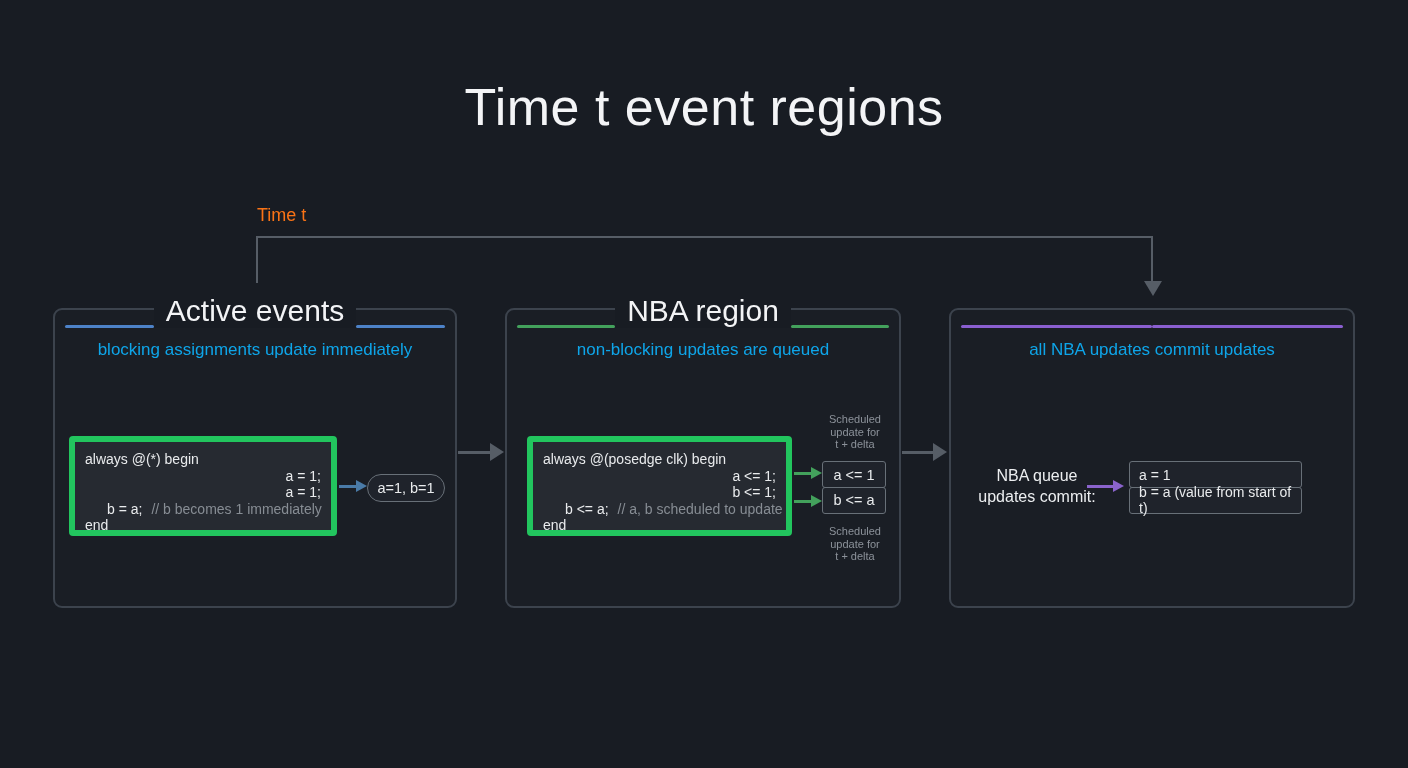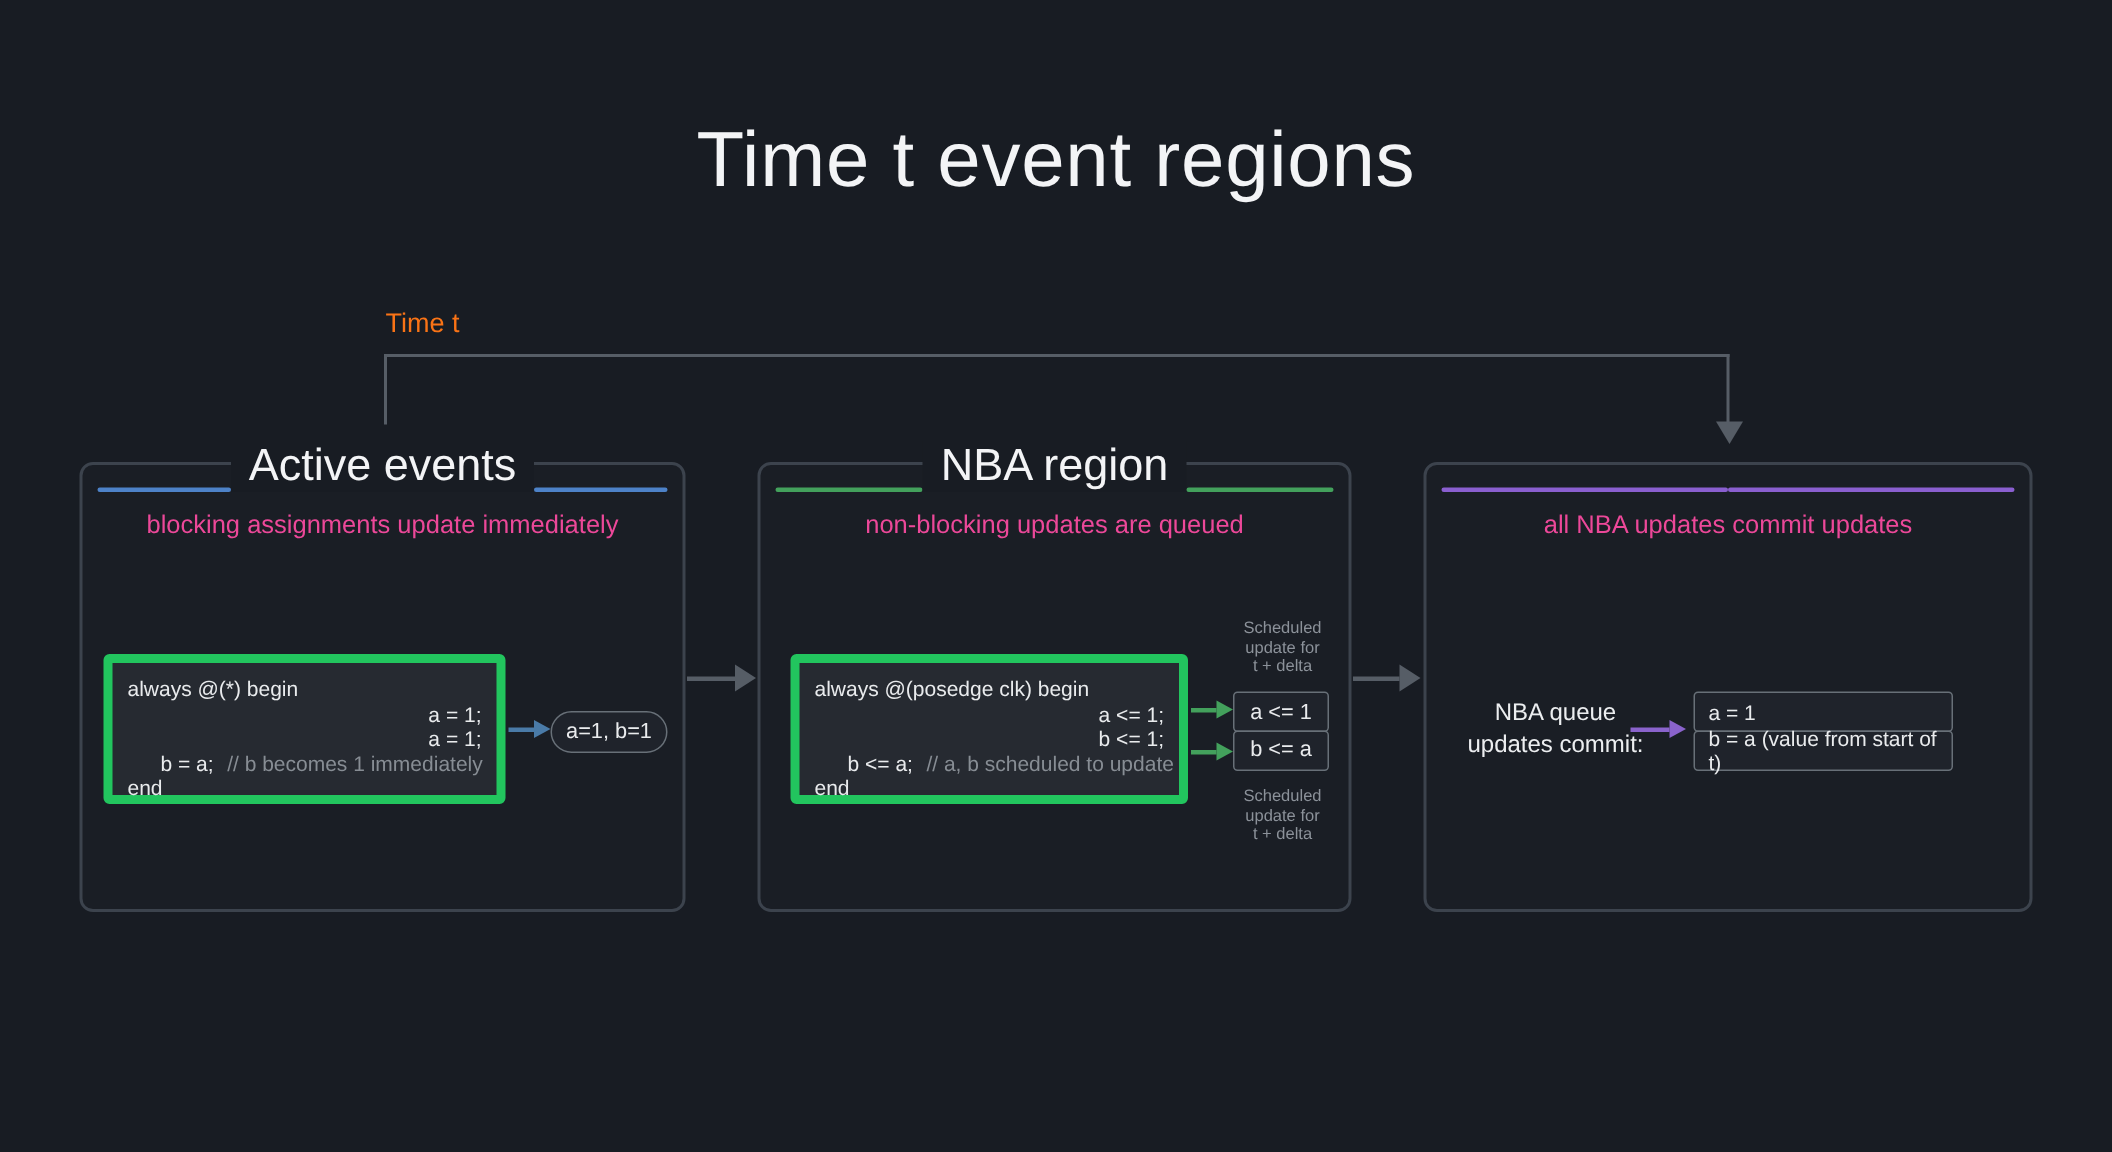--- a/index.html
+++ b/index.html
@@ -46,21 +46,21 @@
     position:absolute; top:-18px; left:10px; right:10px; height:36px;
     display:flex; align-items:flex-end;
   }
   .accent { flex:1; height:3px; border-radius:2px; }
   .panel-title {
     font-size:30px; font-weight:400; color:#f3f4f6;
     padding:0 12px; background:#181c23; white-space:nowrap;
   }
   .panel-subtitle {
     position:absolute; top:30px; left:0; width:100%;
-    text-align:center; font-size:17px; color:#ec4899;
+    text-align:center; font-size:17px; color:#0ea5e9;
   }
 
   .code-box {
     position:absolute; top:126px; height:100px;
     background:#262a31; border:6px solid #22c55e; border-radius:4px;
     padding:9px 10px; font-size:14px; line-height:16.5px;
     color:#e9ebed; white-space:nowrap;
   }
   .p1 .code-box { left:14px; width:268px; }
   .p2 .code-box { left:20px; width:265px; }

